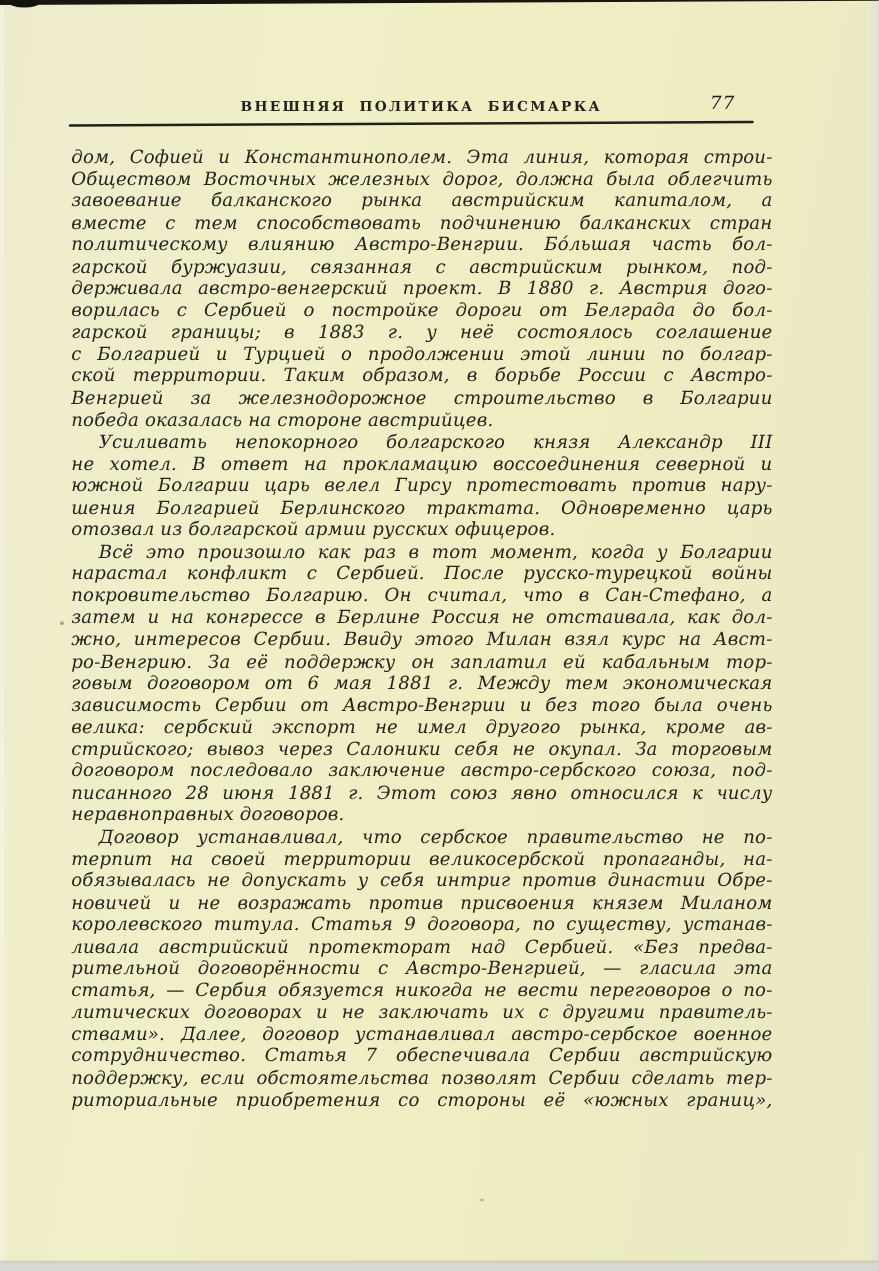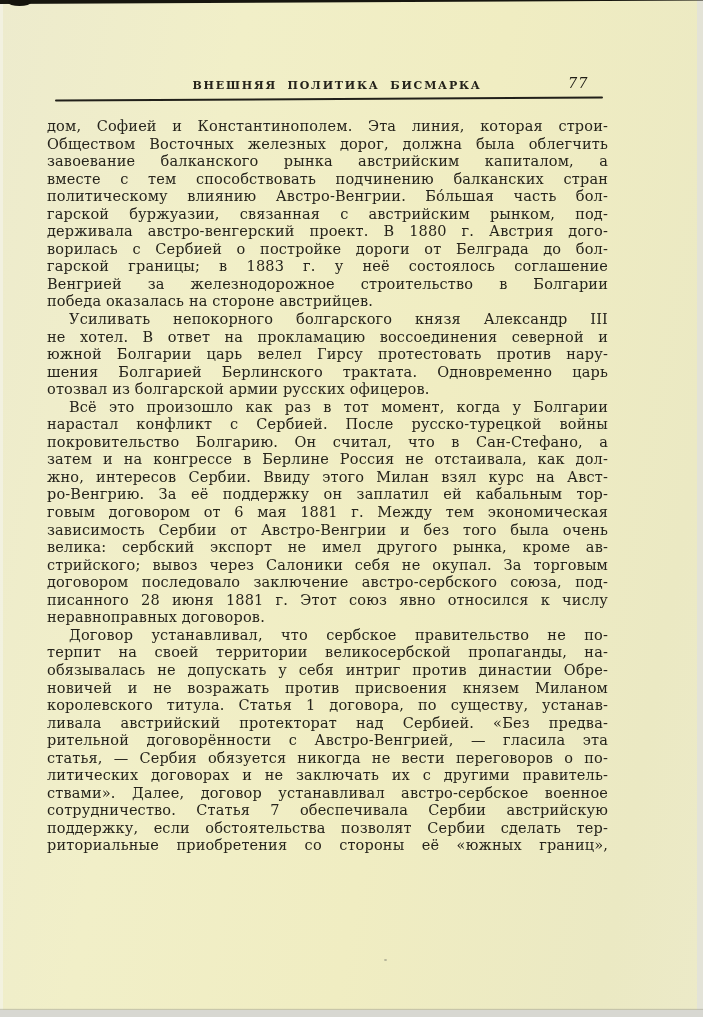--- a/index.html
+++ b/index.html
@@ -84,22 +84,23 @@
     position: absolute;
     left: 55px; top: 98px;
     width: 548px; height: 2.4px;
     background: #21201a;
     transform: rotate(-0.3deg);
     border-radius: 1px;
   }
   
   .body-text {
     position: absolute;
-    left: 47px; top: 118px;
+    left: 57px; top: 118px;
     width: 561px;
+    font-style: italic;
   }
   .line {
     font-size: 14.5px;
     line-height: 17.55px;
     letter-spacing: 0.15px;
     text-align: justify;
     text-align-last: justify;
     white-space: normal;
     overflow: visible;
   }
@@ -128,20 +129,22 @@
   <div class="body-text" id="body-text">
       <div class="line">дом, Софией и Константинополем. Эта линия, которая строи-</div>
       <div class="line">Обществом Восточных железных дорог, должна была облегчить</div>
       <div class="line">завоевание балканского рынка австрийским капиталом, а</div>
       <div class="line">вместе с тем способствовать подчинению балканских стран</div>
       <div class="line">политическому влиянию Австро-Венгрии. Бо́льшая часть бол-</div>
       <div class="line">гарской буржуазии, связанная с австрийским рынком, под-</div>
       <div class="line">держивала австро-венгерский проект. В 1880 г. Австрия дого-</div>
       <div class="line">ворилась с Сербией о постройке дороги от Белграда до бол-</div>
       <div class="line">гарской границы; в 1883 г. у неё состоялось соглашение</div>
+      <div class="line">с Болгарией и Турцией о продолжении этой линии по болгар-</div>
+      <div class="line">ской территории. Таким образом, в борьбе России с Австро-</div>
       <div class="line">Венгрией за железнодорожное строительство в Болгарии</div>
       <div class="line ragged">победа оказалась на стороне австрийцев.</div>
       <div class="line indent">Усиливать непокорного болгарского князя Александр III</div>
       <div class="line">не хотел. В ответ на прокламацию воссоединения северной и</div>
       <div class="line">южной Болгарии царь велел Гирсу протестовать против нару-</div>
       <div class="line">шения Болгарией Берлинского трактата. Одновременно царь</div>
       <div class="line ragged">отозвал из болгарской армии русских офицеров.</div>
       <div class="line indent">Всё это произошло как раз в тот момент, когда у Болгарии</div>
       <div class="line">нарастал конфликт с Сербией. После русско-турецкой войны</div>
       <div class="line">покровительство Болгарию. Он считал, что в Сан-Стефано, а</div>
@@ -152,21 +155,21 @@
       <div class="line">зависимость Сербии от Австро-Венгрии и без того была очень</div>
       <div class="line">велика: сербский экспорт не имел другого рынка, кроме ав-</div>
       <div class="line">стрийского; вывоз через Салоники себя не окупал. За торговым</div>
       <div class="line">договором последовало заключение австро-сербского союза, под-</div>
       <div class="line">писанного 28 июня 1881 г. Этот союз явно относился к числу</div>
       <div class="line ragged">неравноправных договоров.</div>
       <div class="line indent">Договор устанавливал, что сербское правительство не по-</div>
       <div class="line">терпит на своей территории великосербской пропаганды, на-</div>
       <div class="line">обязывалась не допускать у себя интриг против династии Обре-</div>
       <div class="line">новичей и не возражать против присвоения князем Миланом</div>
-      <div class="line">королевского титула. Статья 1 договора, по существу, устанав-</div>
+      <div class="line">королевского титула. Статья 9 договора, по существу, устанав-</div>
       <div class="line">ливала австрийский протекторат над Сербией. «Без предва-</div>
       <div class="line">рительной договорённости с Австро-Венгрией, — гласила эта</div>
       <div class="line">статья, — Сербия обязуется никогда не вести переговоров о по-</div>
       <div class="line">литических договорах и не заключать их с другими правитель-</div>
       <div class="line">ствами». Далее, договор устанавливал австро-сербское военное</div>
       <div class="line">сотрудничество. Статья 7 обеспечивала Сербии австрийскую</div>
       <div class="line">поддержку, если обстоятельства позволят Сербии сделать тер-</div>
       <div class="line">риториальные приобретения со стороны её «южных границ»,</div>
     </div>
 

